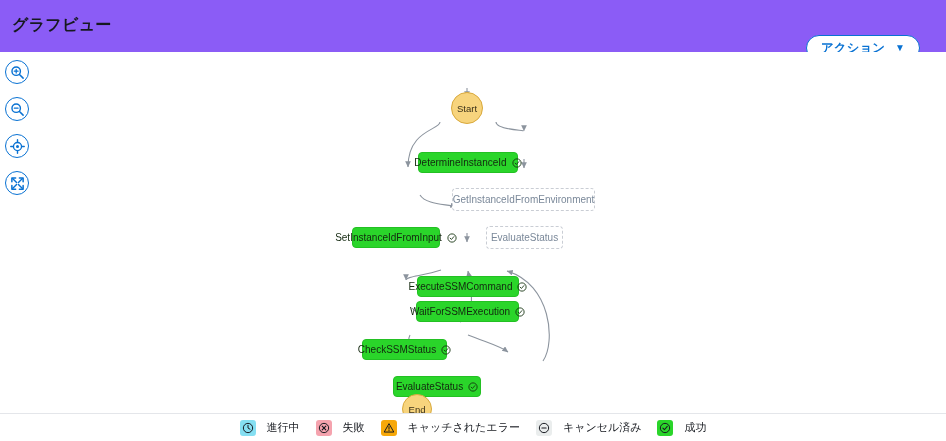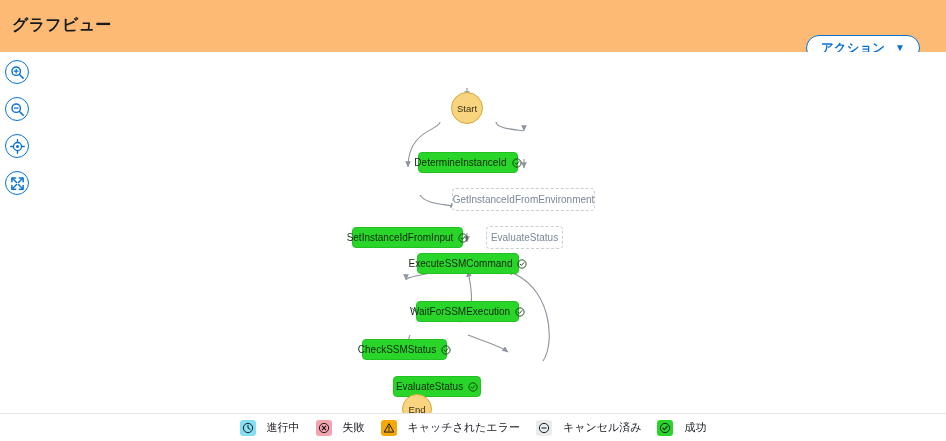--- a/index.html
+++ b/index.html
@@ -9,21 +9,21 @@
     font-family:"Liberation Sans","DejaVu Sans",sans-serif;
     overflow:hidden;
     position:relative;
     color:#16191f;
   }
   .app{position:relative;width:946px;height:441px;}
 
   
   .header{
     position:absolute;left:0;top:0;width:946px;height:52px;
-    background:#fdba74;
+    background:#8b5cf6;
   }
   .page-title{
     position:absolute;left:12px;top:15px;
     font-size:16px;font-weight:bold;letter-spacing:.3px;
     color:#16191f;
   }
   .action-btn{
     position:absolute;right:26px;top:13px;
     height:26px;min-width:114px;
     border:1px solid #0972d3;border-radius:14px;
@@ -157,35 +157,35 @@
             <circle cx="8" cy="8" r="6.6" fill="none" stroke="#14320f" stroke-width="1.4"></circle>
             <path d="M5 8.2 L7.1 10.3 L11 5.8" fill="none" stroke="#14320f" stroke-width="1.4" stroke-linecap="round" stroke-linejoin="round"></path>
           </svg>
       </span>
     </div>
 
     <div class="node inactive" style="left:452px;top:136px;width:143px;height:23px;">
       <span>GetInstanceIdFromEnvironment</span>
     </div>
 
-    <div class="node success" style="left:352px;top:175px;width:111px;height:21px;">
+    <div class="node success" style="left:352px;top:175px;width:88px;height:21px;">
       <span>SetInstanceIdFromInput</span>
       <span class="chk">
         <svg viewBox="0 0 16 16" width="10" height="10">
             <circle cx="8" cy="8" r="6.6" fill="none" stroke="#14320f" stroke-width="1.4"></circle>
             <path d="M5 8.2 L7.1 10.3 L11 5.8" fill="none" stroke="#14320f" stroke-width="1.4" stroke-linecap="round" stroke-linejoin="round"></path>
           </svg>
       </span>
     </div>
 
     <div class="node inactive" style="left:486px;top:174px;width:77px;height:23px;">
       <span>EvaluateStatus</span>
     </div>
 
-    <div class="node success" style="left:417px;top:201px;width:102px;height:21px;">
+    <div class="node success" style="left:417px;top:224px;width:102px;height:21px;">
       <span>ExecuteSSMCommand</span>
       <span class="chk">
         <svg viewBox="0 0 16 16" width="10" height="10">
             <circle cx="8" cy="8" r="6.6" fill="none" stroke="#14320f" stroke-width="1.4"></circle>
             <path d="M5 8.2 L7.1 10.3 L11 5.8" fill="none" stroke="#14320f" stroke-width="1.4" stroke-linecap="round" stroke-linejoin="round"></path>
           </svg>
       </span>
     </div>
 
     <div class="node success" style="left:416px;top:249px;width:103px;height:21px;">

